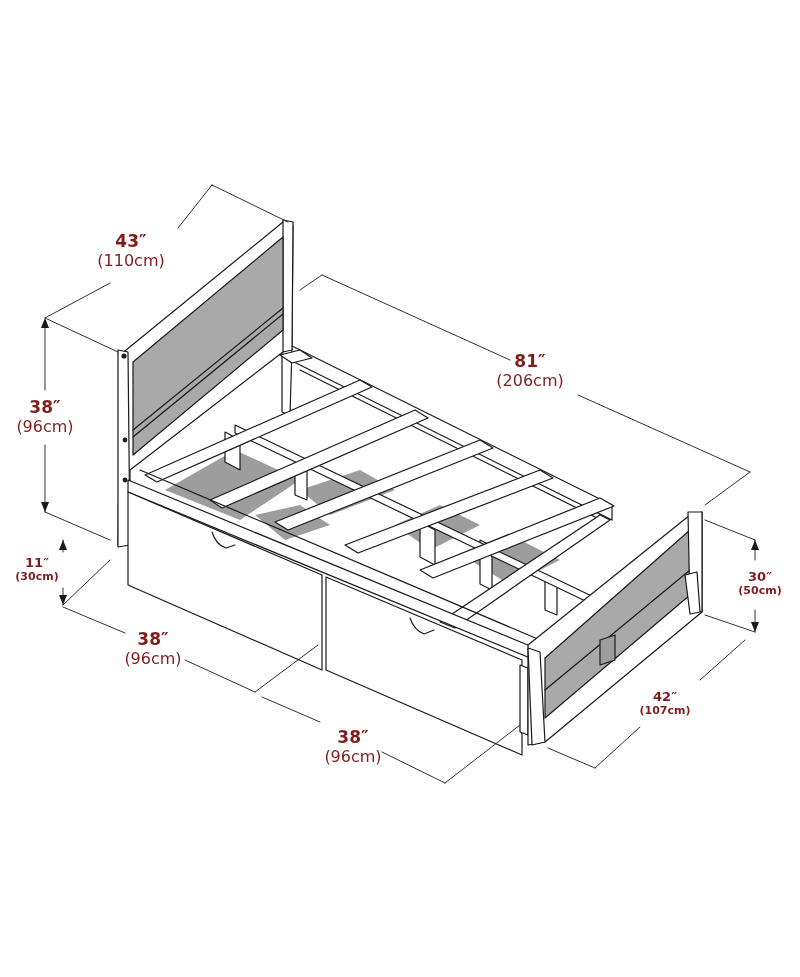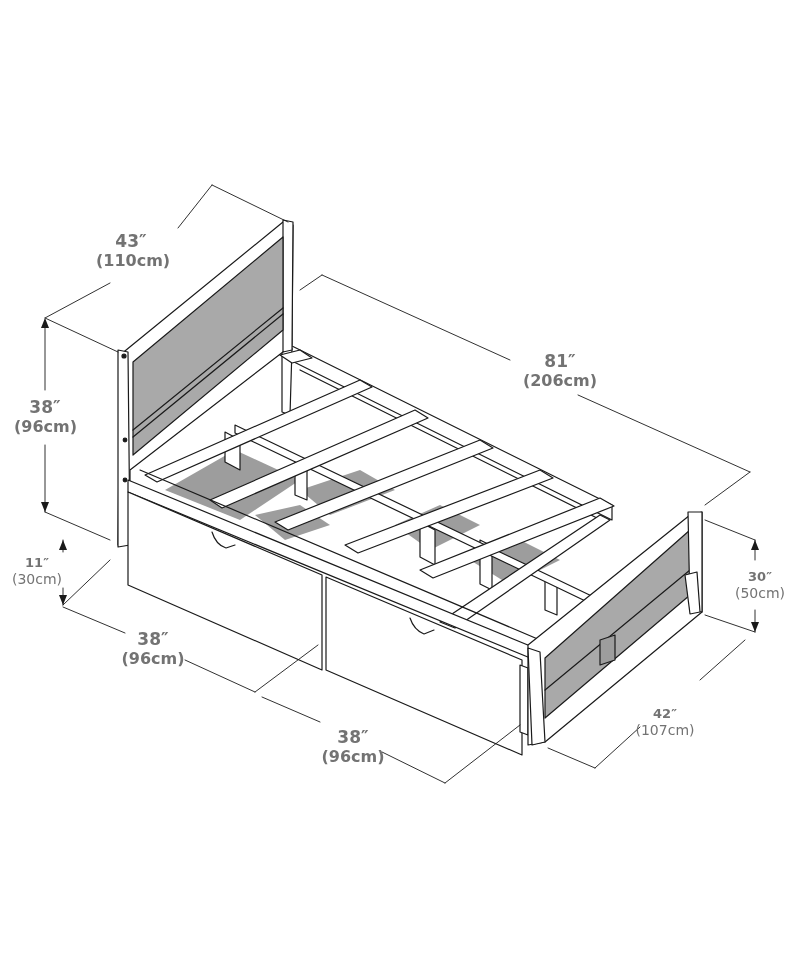--- a/index.html
+++ b/index.html
@@ -1,24 +1,24 @@
 <!DOCTYPE html>
 <html><head>
 <meta charset="utf-8">
 <style>
   html, body { margin:0; padding:0; background:#ffffff; }
   body { width:800px; height:977px; position:relative; overflow:hidden; font-family:"DejaVu Sans", sans-serif; }
   #drawing { position:absolute; left:0; top:0; width:800px; height:977px; }
-  .dim { position:absolute; text-align:center; color:#737373; line-height:1.15; }
+  .dim { position:absolute; text-align:center; color:#7f1d1d; line-height:1.15; }
   .dim .in { display:block; font-weight:bold; }
   .dim .cm { display:block; }
   .big .in { font-size:17px; }
-  .big .cm { font-size:16px;font-weight:bold; }
+  .big .cm { font-size:16px; }
   .small .in { font-size:13px; }
-  .small .cm { font-size:14px; }
+  .small .cm { font-size:11px;font-weight:bold; }
 </style>
 </head>
 <body>
 
 <svg id="drawing" viewBox="0 0 800 977" xmlns="http://www.w3.org/2000/svg">
   <g stroke="#1a1a1a" stroke-width="1.2" fill="none" stroke-linejoin="round" stroke-linecap="round">
 
     <g>
       <polygon points="290,345 612,505 612,520 290,360" fill="#fff"></polygon>
       <line x1="300" y1="370" x2="605" y2="522"></line>
@@ -143,21 +143,21 @@
       <polygon points="755,632 751,622 759,622"></polygon>
     </g>
   </g>
 </svg>
 
 <div class="dim big" style="left:96px;top:232px;width:70px;">
   <span class="in">43″</span>
   <span class="cm">(110cm)</span>
 </div>
 
-<div class="dim big" style="left:520px;top:352px;width:80px;">
+<div class="dim big" style="left:490px;top:352px;width:80px;">
   <span class="in">81″</span>
   <span class="cm">(206cm)</span>
 </div>
 
 <div class="dim big" style="left:14px;top:398px;width:62px;">
   <span class="in">38″</span>
   <span class="cm">(96cm)</span>
 </div>
 
 <div class="dim small" style="left:12px;top:556px;width:50px;">
@@ -173,16 +173,16 @@
 <div class="dim big" style="left:318px;top:728px;width:70px;">
   <span class="in">38″</span>
   <span class="cm">(96cm)</span>
 </div>
 
 <div class="dim small" style="left:732px;top:570px;width:56px;">
   <span class="in">30″</span>
   <span class="cm">(50cm)</span>
 </div>
 
-<div class="dim small" style="left:630px;top:707px;width:70px;">
+<div class="dim small" style="left:630px;top:690px;width:70px;">
   <span class="in">42″</span>
   <span class="cm">(107cm)</span>
 </div>
 
 </body></html>

